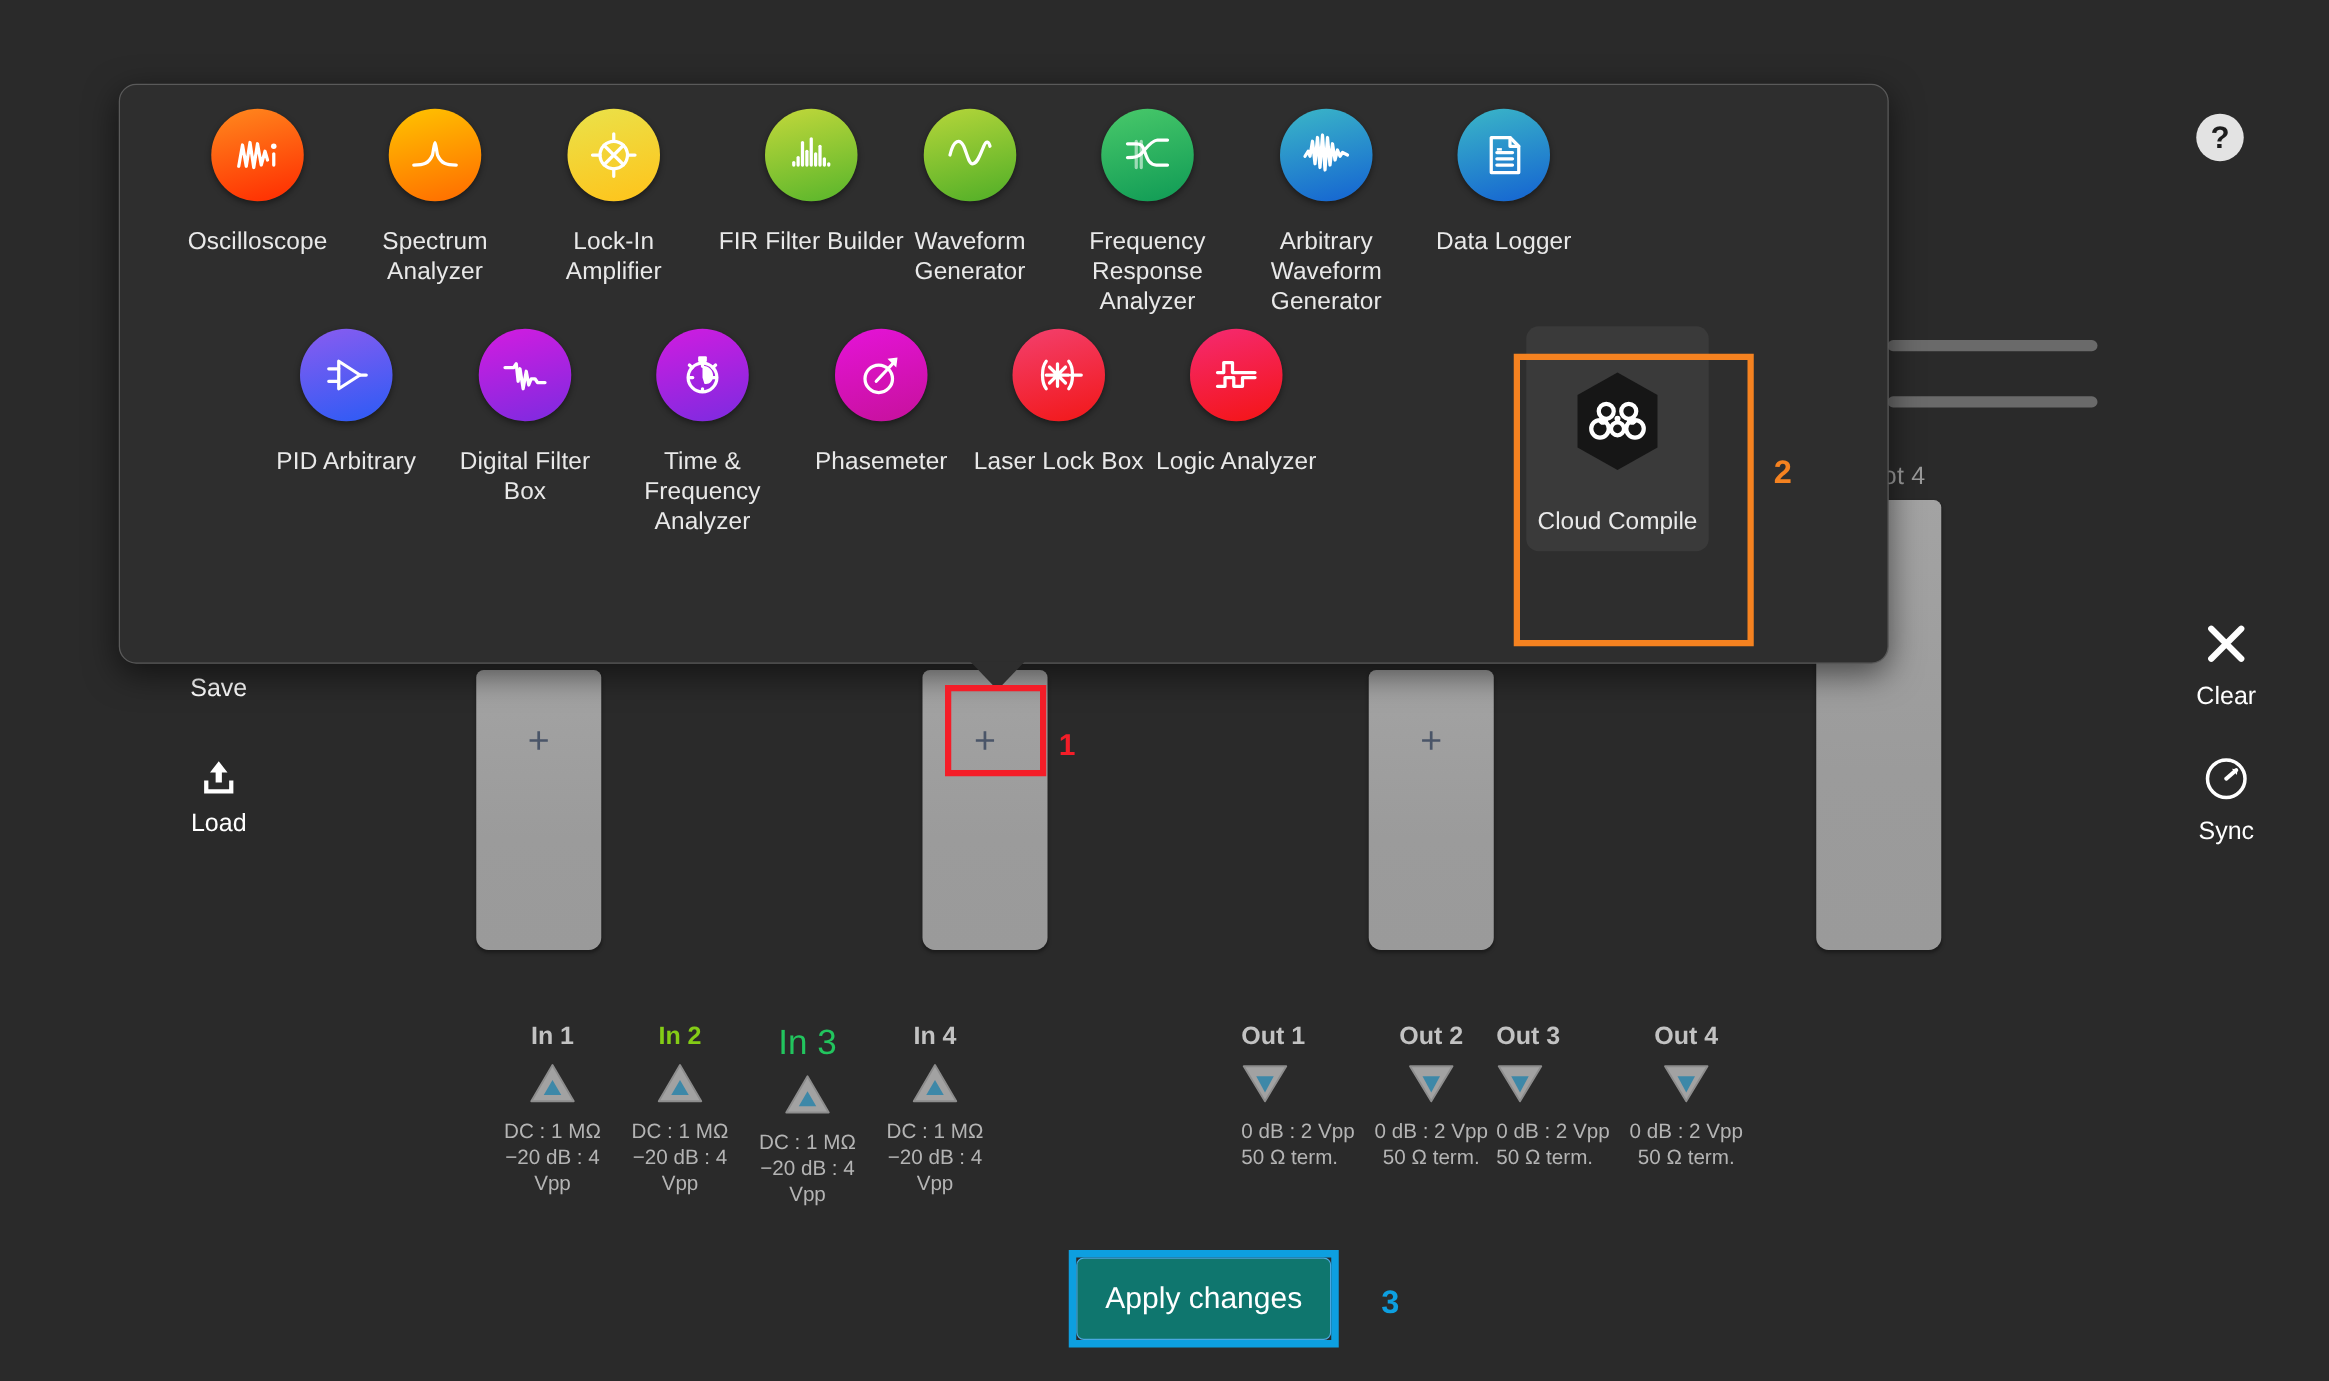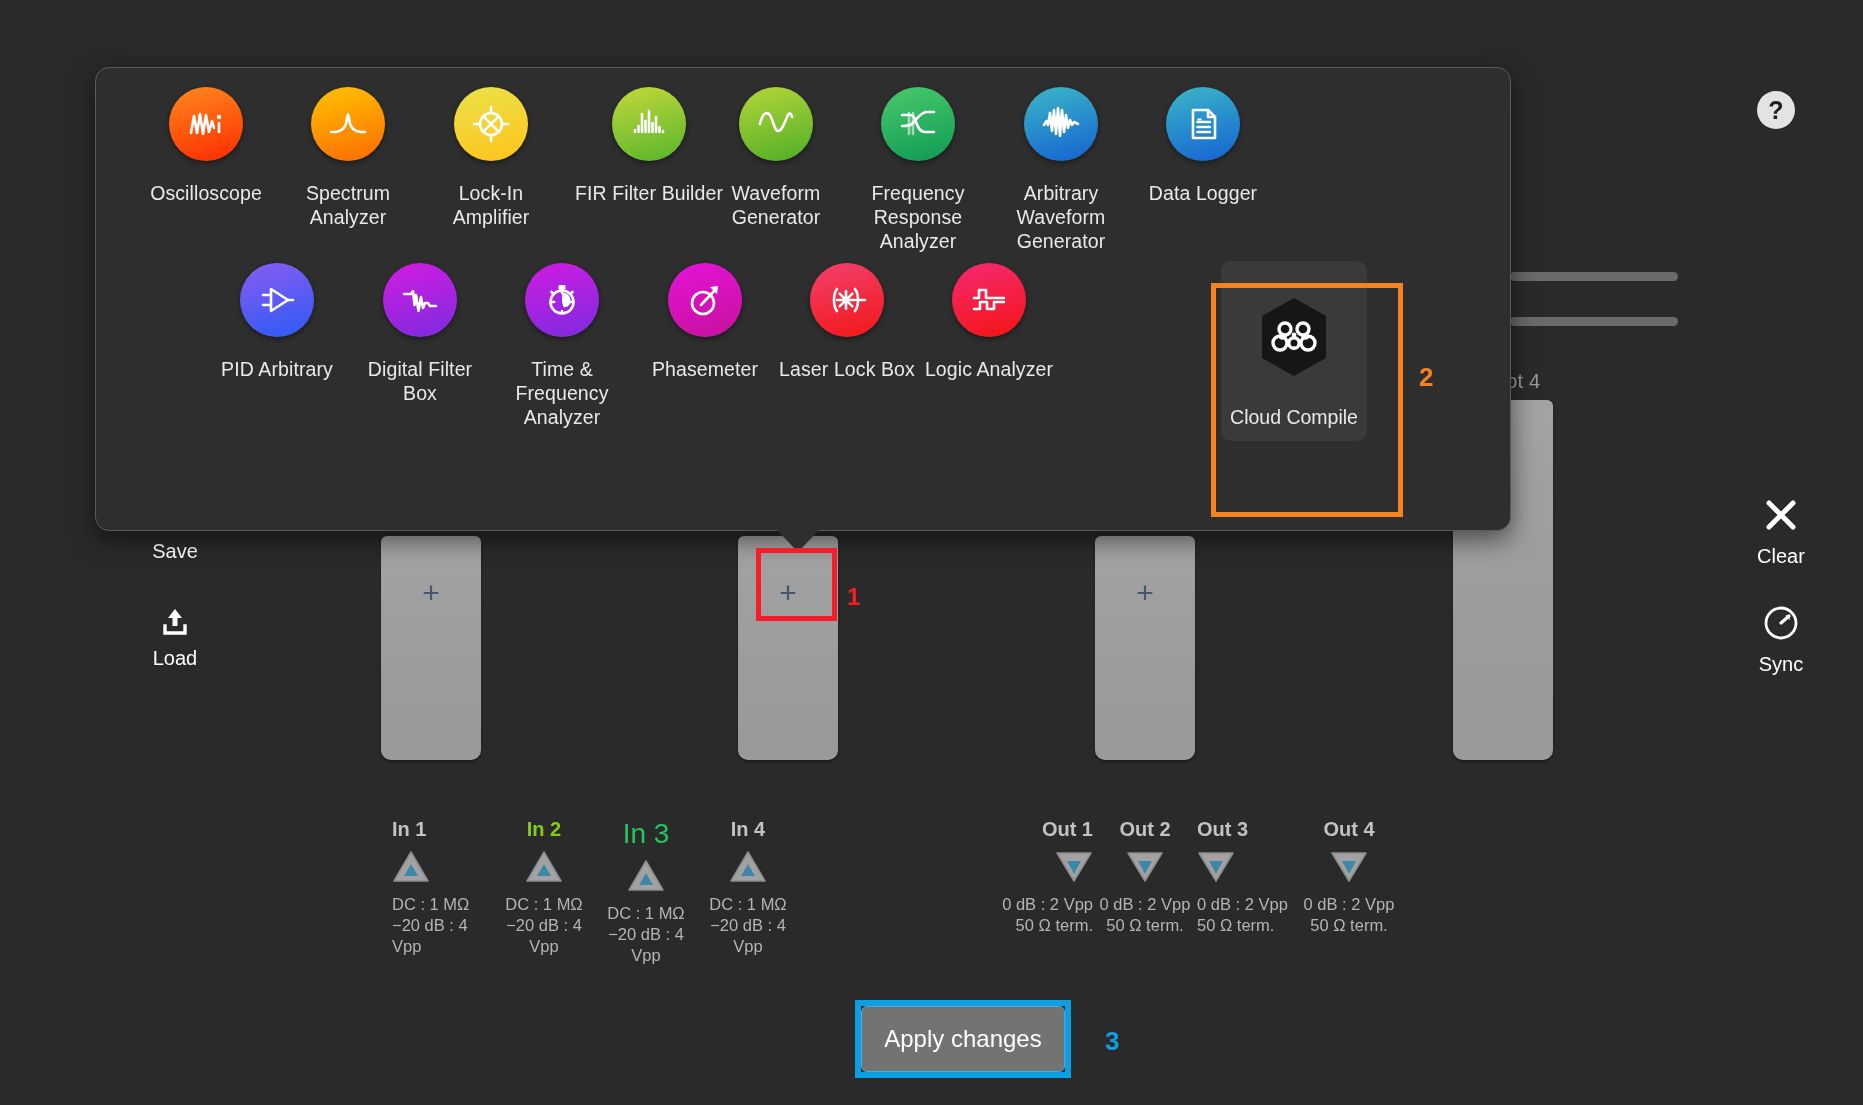--- a/index.html
+++ b/index.html
@@ -82,21 +82,21 @@
   .cc-cap{ color:#e9e9e9; font-size:19.5px; margin-top:28px; }
 
   
   .anno-box{ position:absolute; z-index:40; }
   .anno-num{ position:absolute; z-index:41; font-weight:bold; }
 
   
   #apply-wrap{ position:absolute; left:861px; top:1006px; z-index:30; }
   #apply-btn{
     width:204px; height:66px; border:1px solid #4aa8e0; border-radius:6px;
-    background:#737373; color:#ffffff; font-size:24px;
+    background:#0f766e; color:#ffffff; font-size:24px;
     font-family:"Liberation Sans", sans-serif;
     cursor:pointer;
   }
   
   #help{
     position:absolute; left:1757px; top:91px; width:38px; height:38px;
     border-radius:50%; background:#e3e3e3; color:#1d1d1d;
     font-size:25px; font-weight:bold; line-height:38px; text-align:center;
     z-index:30; cursor:pointer;
   }
@@ -150,21 +150,21 @@
       <svg width="40" height="40" viewBox="0 0 40 40">
         <circle cx="20" cy="20" r="15" fill="none" stroke="#ffffff" stroke-width="2.8"></circle>
         <path d="M20 20 L28 13" stroke="#ffffff" stroke-width="3.2" stroke-linecap="round"></path>
         <path d="M24.5 12 L29 12.5 L28.5 17 Z" fill="#ffffff"></path>
       </svg>
     </span>
     <span class="lbl">Sync</span>
   </div>
 
   <div id="inputs-row">
-      <div style="position: absolute; left: 392px; top: 818px; width: 100px; ">
+      <div style="position: absolute; left: 392px; top: 818px; width: 100px; text-align: center;">
         <div style="font-size:20px;font-weight:bold;color:#c2c2c2;">In 1</div>
         <div style="margin:9px 0 6px 0;"><svg width="38" height="34" viewBox="0 0 38 34">
             <path d="M19 2 L36 31 H2 Z" fill="#a2a2a2" stroke="#8d8d8d" stroke-width="1.5" stroke-linejoin="round"></path>
             <path d="M19 14 L26 26 H12 Z" fill="#3d88a8"></path>
           </svg></div>
         <div style="font-size:16.5px;color:#b4b4b4;line-height:21px;">
           <div>DC : 1 MΩ</div>
           <div>−20 dB : 4 Vpp</div>
         </div>
       </div>
@@ -197,21 +197,21 @@
             <path d="M19 14 L26 26 H12 Z" fill="#3d88a8"></path>
           </svg></div>
         <div style="font-size:16.5px;color:#b4b4b4;line-height:21px;">
           <div>DC : 1 MΩ</div>
           <div>−20 dB : 4 Vpp</div>
         </div>
       </div>
     </div>
 
   <div id="outputs-row">
-      <div style="position: absolute; left: 993px; top: 818px; width: 100px; text-align: right;">
+      <div style="position: absolute; left: 993px; top: 818px; width: 100px; text-align: left;">
         <div style="font-size:20px;font-weight:bold;color:#c2c2c2;">Out 1</div>
         <div style="margin:9px 0 6px 0;"><svg width="38" height="34" viewBox="0 0 38 34">
             <path d="M19 31 L2 3 H36 Z" fill="#a2a2a2" stroke="#8d8d8d" stroke-width="1.5" stroke-linejoin="round"></path>
             <path d="M19 24 L12 11 H26 Z" fill="#3d88a8"></path>
           </svg></div>
         <div style="font-size:16.5px;color:#b4b4b4;line-height:21px;">
           <div>0 dB : 2 Vpp</div>
           <div>50 Ω term.</div>
         </div>
       </div>

